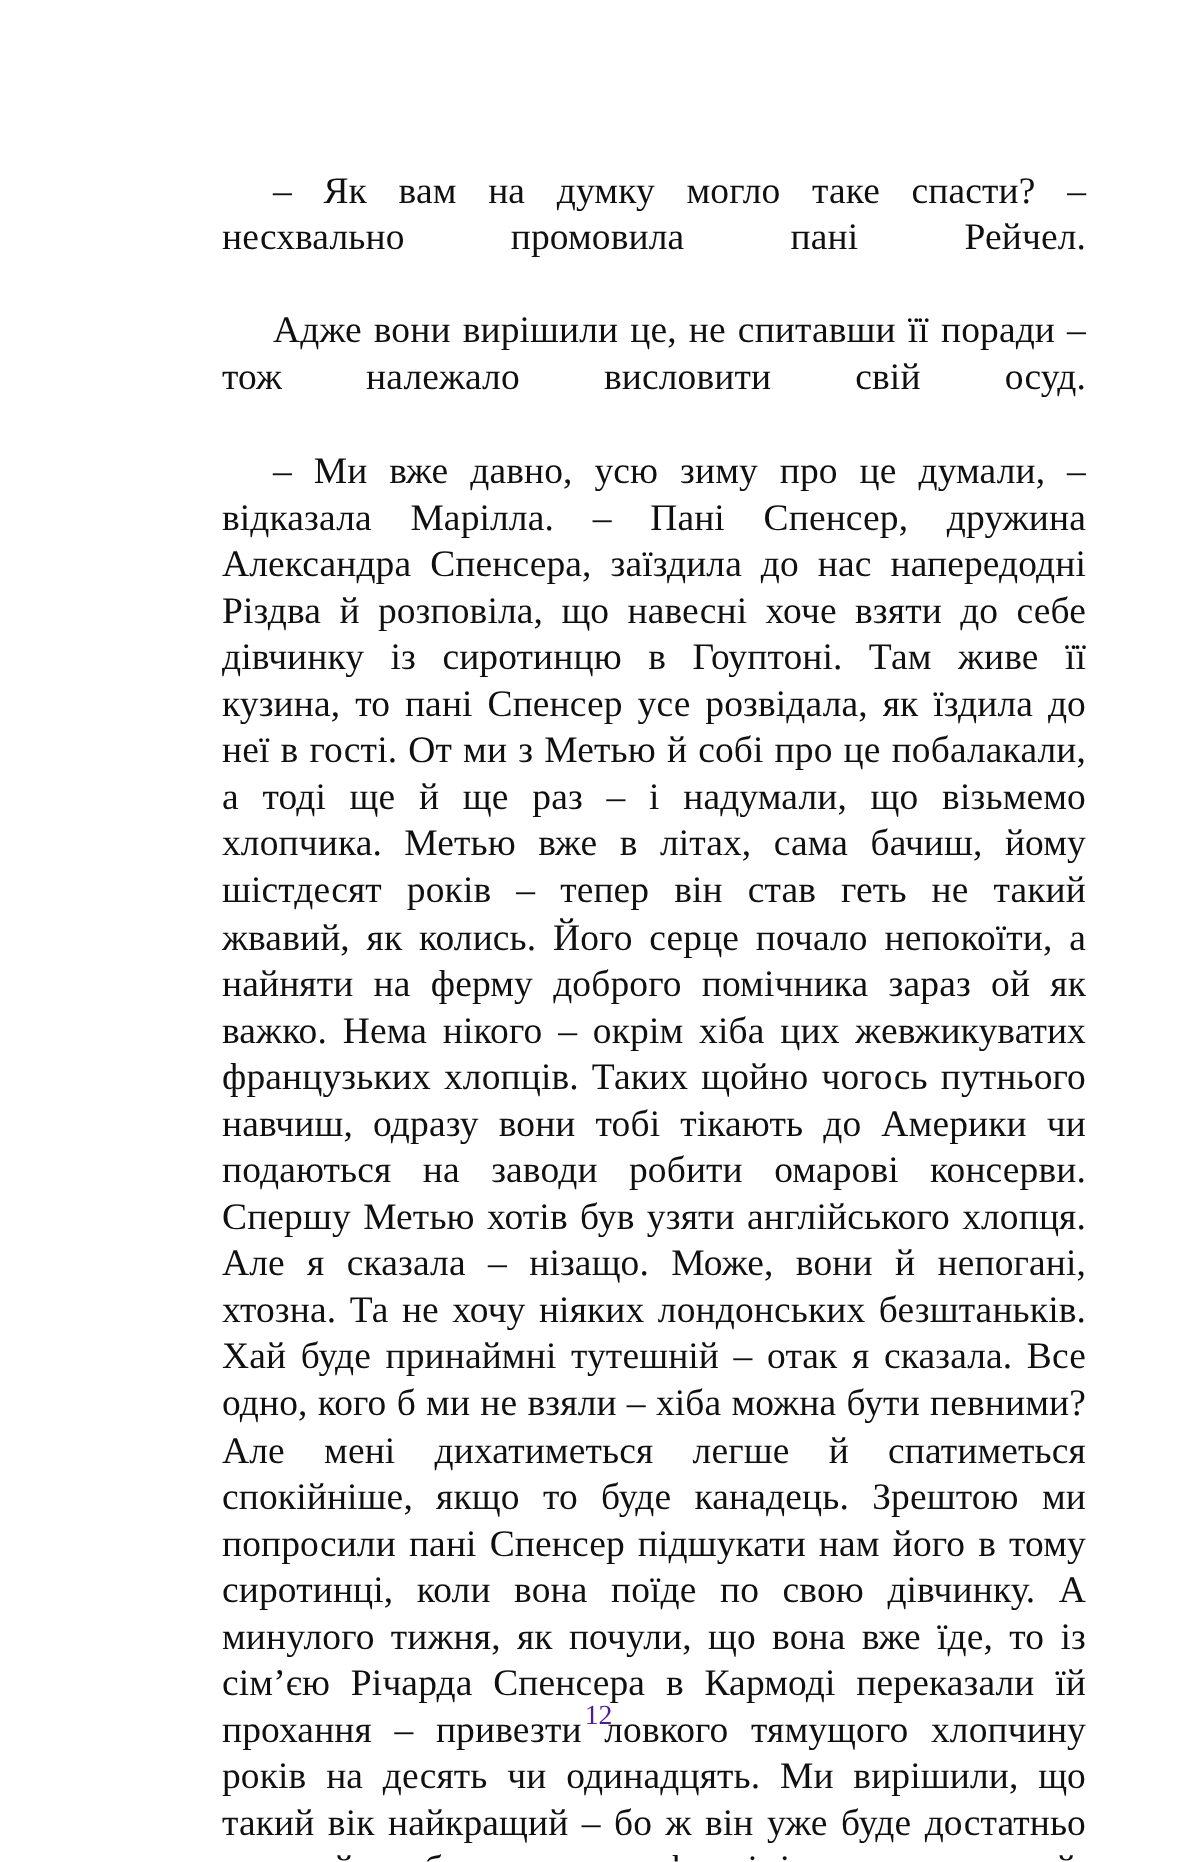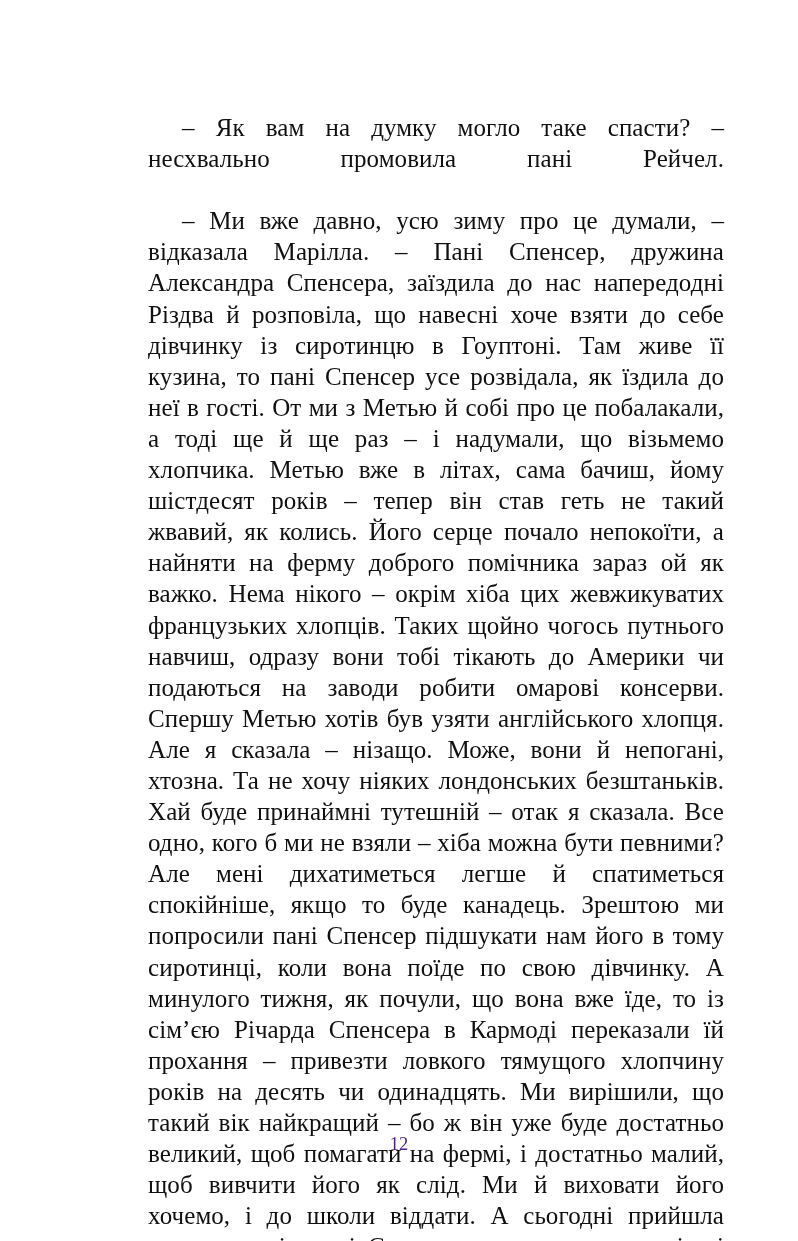--- a/index.html
+++ b/index.html
@@ -66,18 +66,19 @@
     color: #4c1d95;
   }
 </style>
 </head>
 <body>
 
 <div id="page">
 
   <div id="text-block">
     <p class="para">– Як вам на думку могло таке спасти? – несхвально промовила пані Рейчел.</p>
+    <p class="para">Адже вони вирішили це, не спитавши її поради – тож належало висловити свій осуд.</p>
     <p class="para">– Ми вже давно, усю зиму про це думали, – відказала Марілла. – Пані Спенсер, дружина Александра Спенсера, заїздила до нас напередодні Різдва й розповіла, що навесні хоче взяти до себе дівчинку із сиротинцю в Гоуптоні. Там живе її кузина, то пані Спенсер усе розвідала, як їздила до неї в гості. От ми з Метью й собі про це побалакали, а тоді ще й ще раз – і надумали, що візьмемо хлопчика. Метью вже в літах, сама бачиш, йому шістдесят років – тепер він став геть не такий жвавий, як колись. Його серце почало непокоїти, а найняти на ферму доброго помічника зараз ой як важко. Нема нікого – окрім хіба цих жевжикуватих французьких хлопців. Таких щойно чогось путнього навчиш, одразу вони тобі тікають до Америки чи подаються на заводи робити омарові консерви. Спершу Метью хотів був узяти англійського хлопця. Але я сказала – нізащо. Може, вони й непогані, хтозна. Та не хочу ніяких лондонських безштаньків. Хай буде принаймні тутешній – отак я сказала. Все одно, кого б ми не взяли – хіба можна бути певними? Але мені дихатиметься легше й спатиметься спокійніше, якщо то буде канадець. Зрештою ми попросили пані Спенсер підшукати нам його в тому сиротинці, коли вона поїде по свою дівчинку. А минулого тижня, як почули, що вона вже їде, то із сім’єю Річарда Спенсера в Кармоді переказали їй прохання – привезти ловкого тямущого хлопчину років на десять чи одинадцять. Ми вирішили, що такий вік найкращий – бо ж він уже буде достатньо великий, щоб помагати на фермі, і достатньо малий, щоб вивчити його як слід. Ми й виховати його хочемо, і до школи віддати. А сьогодні прийшла телеграма від пані Спенсер – листоноша приніс зі станції. Пише, що вони приїдуть нині ж поїздом о пів на шосту. То Метью зустріне його в Брайт Рівер. Пані Спенсер висадить малого, а сама поїде собі, звісна річ, до Вайт Сендз.</p>
   </div>
 
   <div id="page-number">12</div>
 
 </div>
 
 </body></html>

